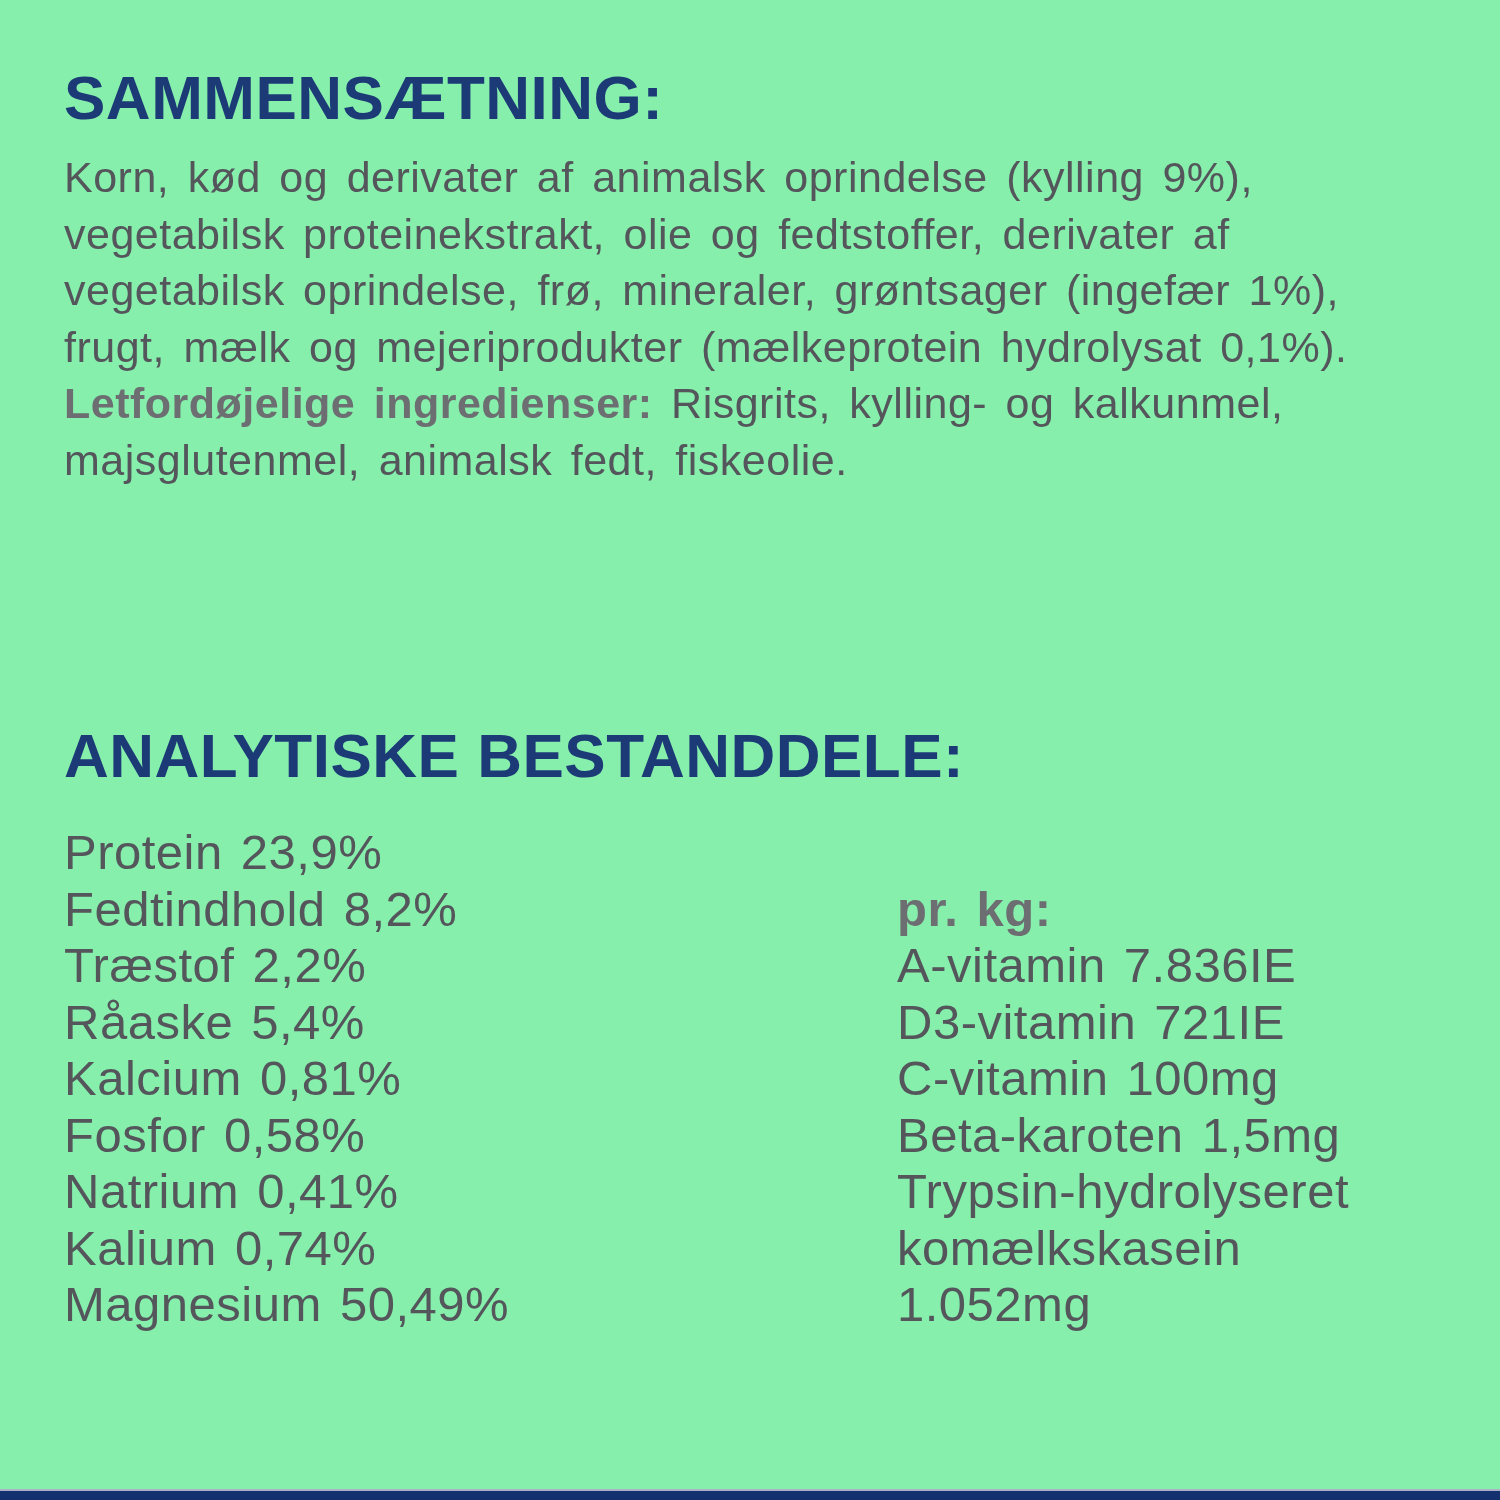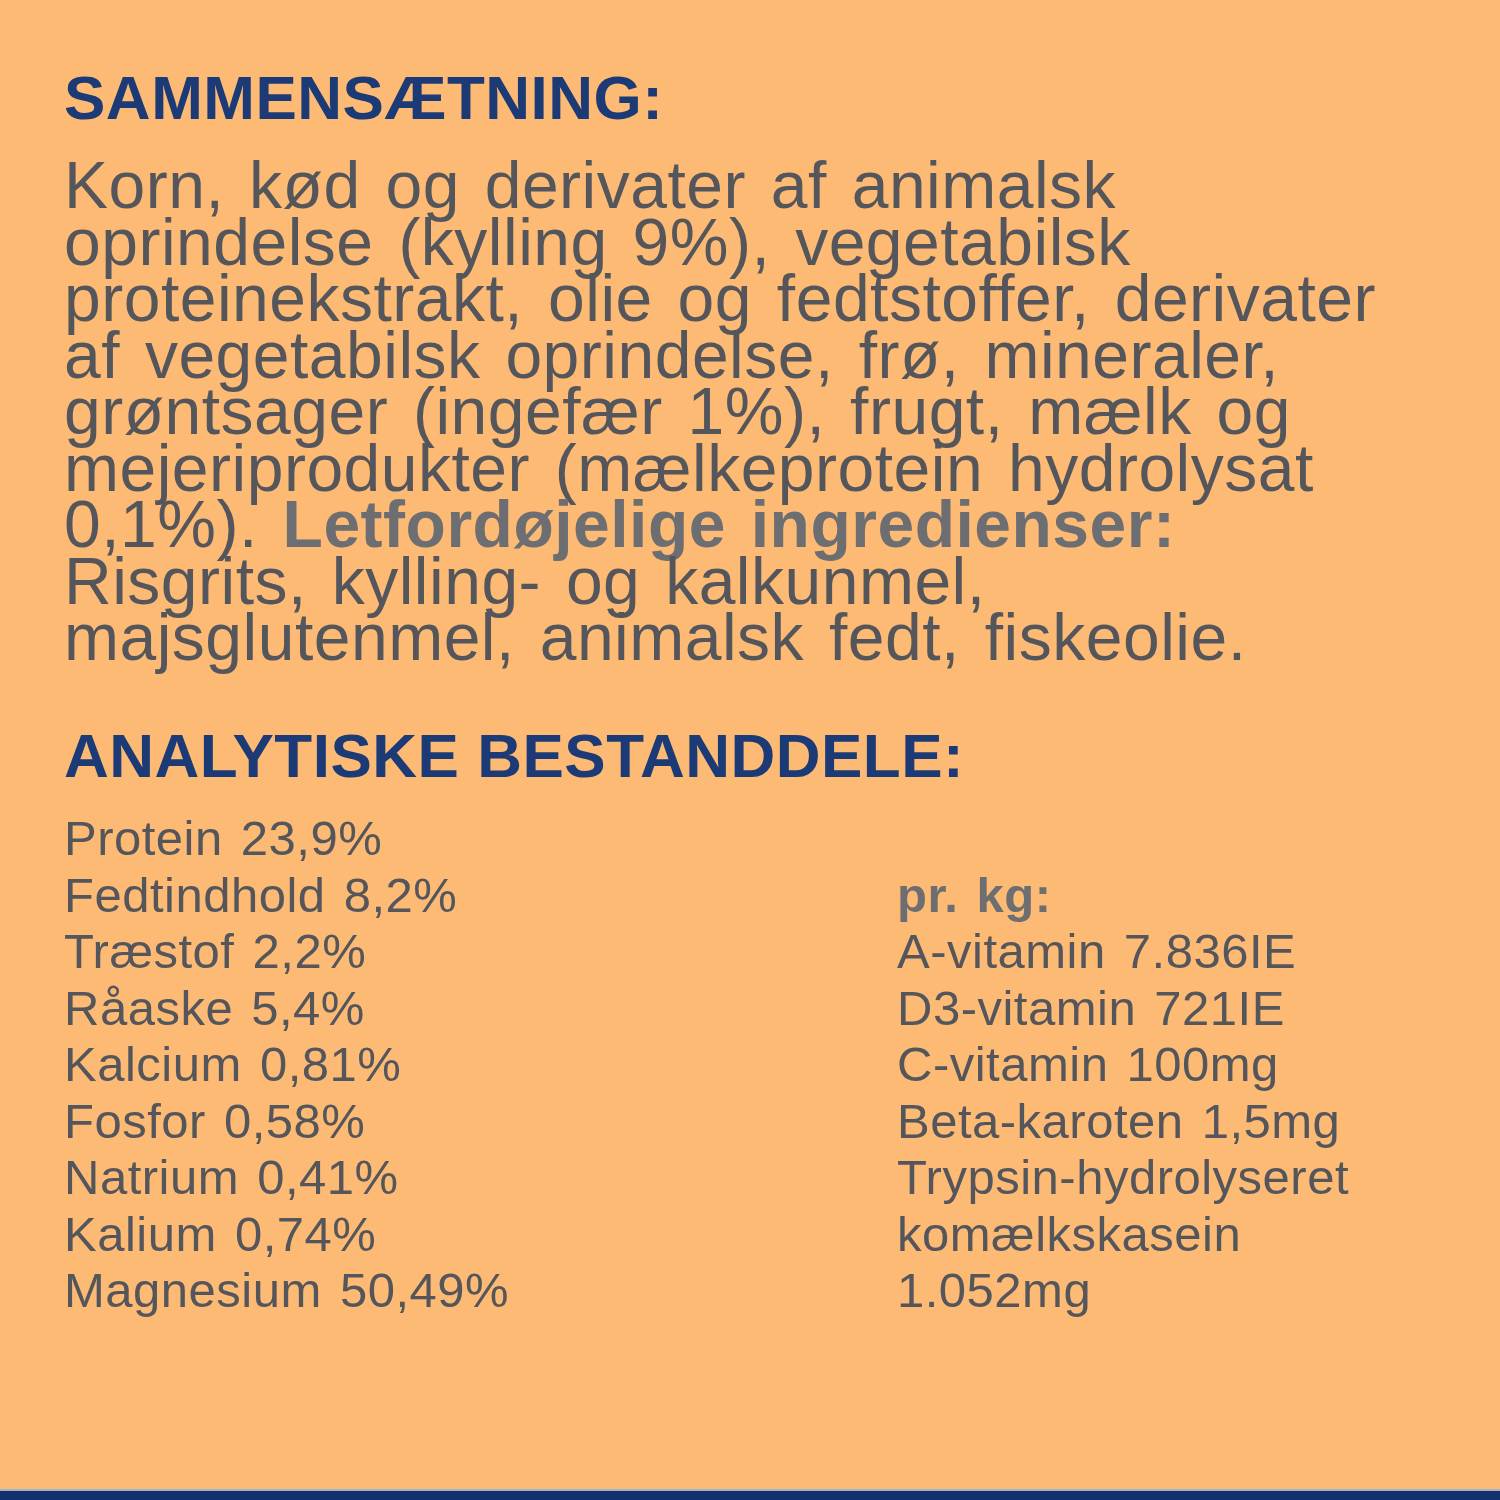--- a/index.html
+++ b/index.html
@@ -1,43 +1,43 @@
 <!DOCTYPE html>
 <html lang="da"><head>
 <meta charset="utf-8">
 <style>
   * { margin:0; padding:0; box-sizing:border-box; }
   html, body { width:1500px; height:1500px; background:#ffffff; overflow:hidden; }
   body { font-family:"Liberation Sans","DejaVu Sans",sans-serif; color:#54565b; }
 
-  .page { position:relative; width:1500px; height:1500px; background:#fdba74; }
+  .page { position:relative; width:1500px; height:1500px; background:#86efac; }
 
   .section-title {
     font-size:62px;
     line-height:63px;
     font-weight:700;
     color:#1c3b76;
     letter-spacing:0.5px;
   }
 
   .composition { position:absolute; left:64px; top:66px; width:1340px; }
   .composition-text {
-    margin-top:28px;
-    font-size:66px;
+    margin-top:20px;
+    font-size:43px;
     line-height:56.5px;
     letter-spacing:0.5px;
     word-spacing:6px;
     color:#54565b;
   }
   .bold-gray { font-weight:700; color:#6d6e71; }
 
   .analytical { position:absolute; left:64px; top:724px; width:1372px; }
   .columns {
     position:relative;
-    margin-top:23px;
+    margin-top:37px;
     font-size:49px;
     line-height:56.5px;
     letter-spacing:0.5px;
     word-spacing:4px;
     color:#54565b;
   }
   .left-col { width:800px; }
   .right-col { position:absolute; left:833px; top:56.5px; width:505px; }
   .list-line { white-space:nowrap; }
   .right-col .wrap-line { white-space:normal; }

